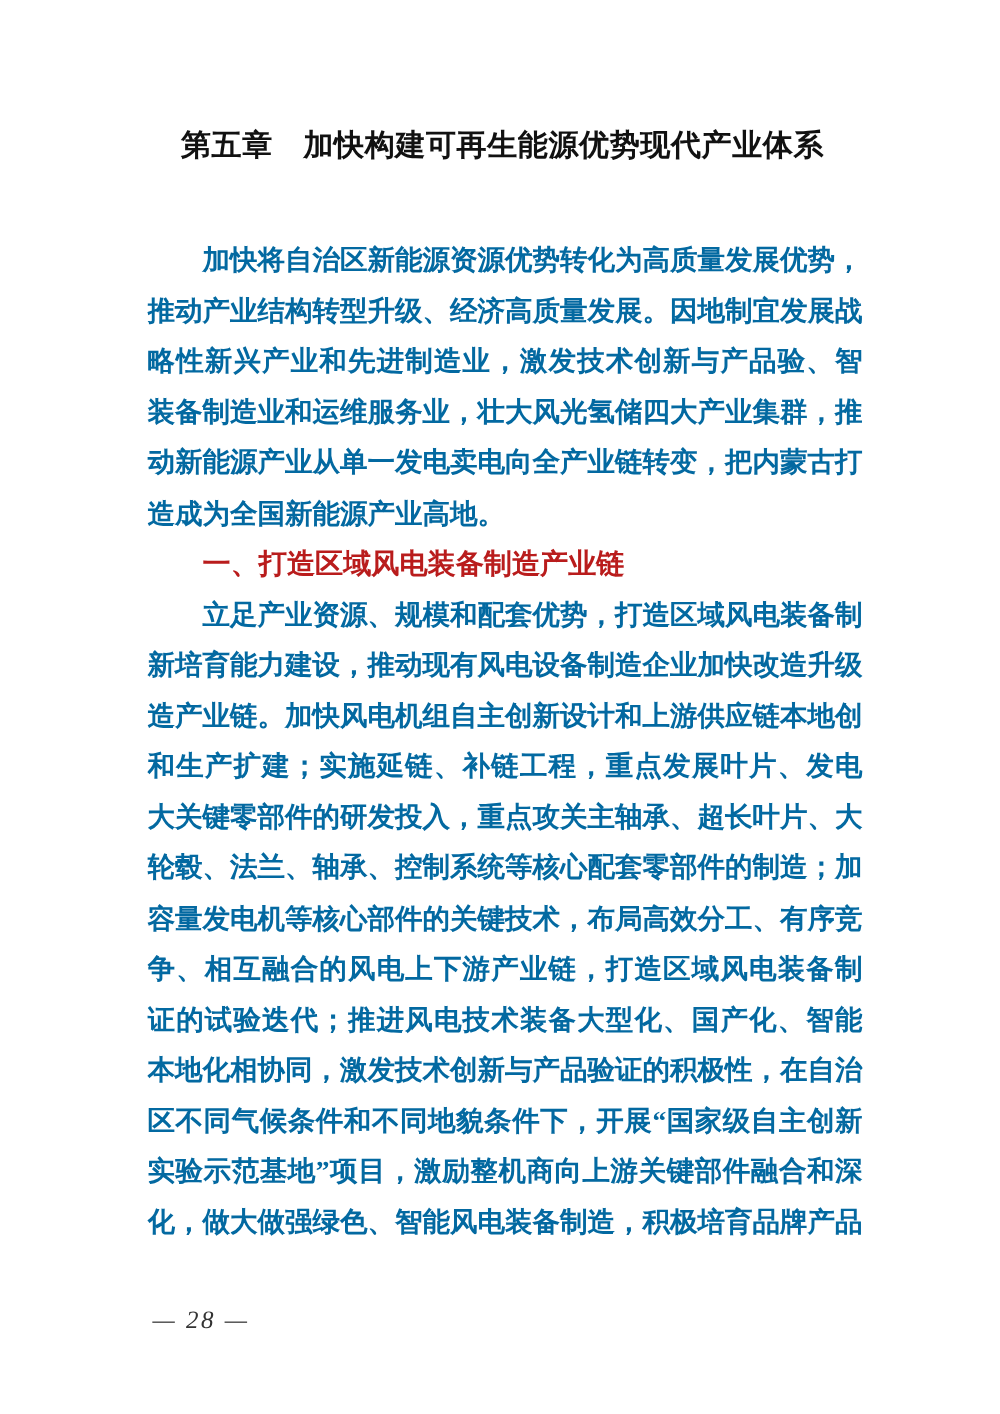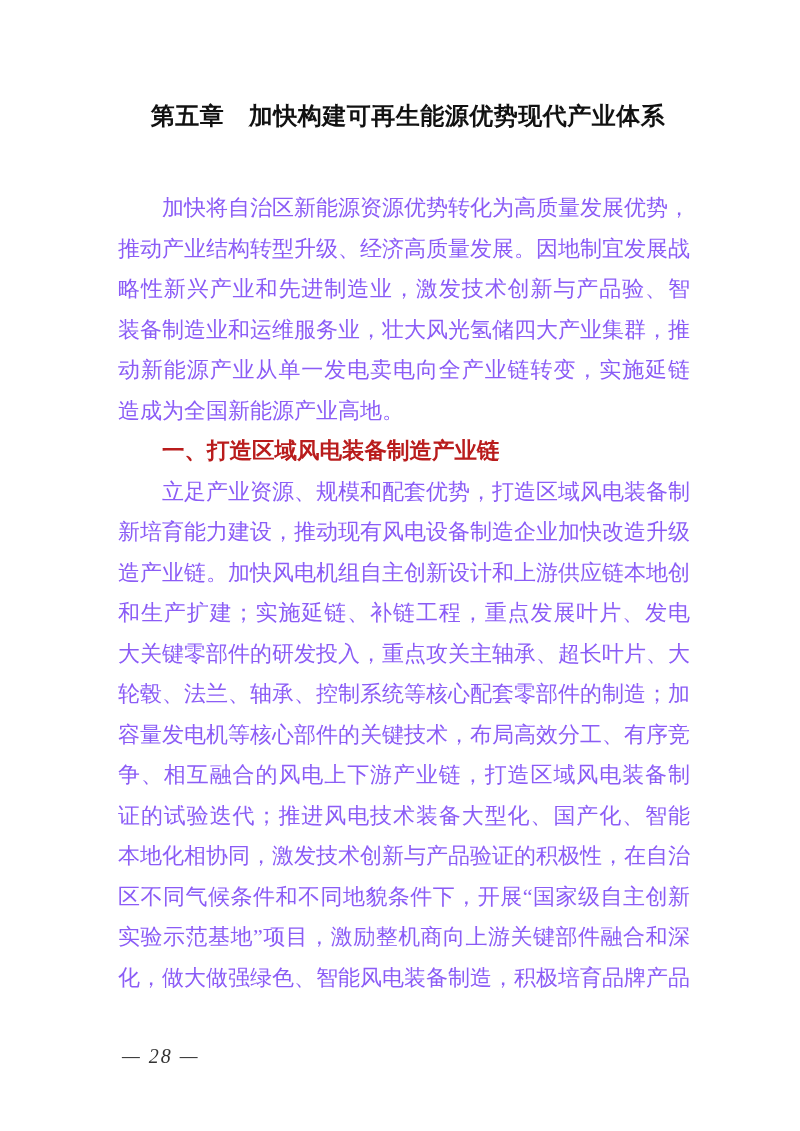--- a/index.html
+++ b/index.html
@@ -12,45 +12,46 @@
     width: 800px;
     height: 1131px;
     background: #ffffff;
     overflow: hidden;
     font-family: "Liberation Serif", "DejaVu Serif", serif;
     color: #1f1f1f;
   }
   .chapter-title {
     position: absolute;
     top: 100px;
-    left: 120px;
+    left: 114px;
     width: 576px;
     text-align: center;
     font-family: "Liberation Sans", "DejaVu Sans", sans-serif;
     font-weight: bold;
     font-size: 24px;
     letter-spacing: 0.5px;
     color: #111111;
     white-space: nowrap;
   }
   .content {
     position: absolute;
     top: 188px;
     left: 118px;
     width: 572px;
   }
   .line {
     height: 40.5px;
     line-height: 40.5px;
     font-size: 22px;
-    color: #8b5cf6;
+    color: #0369a1;
     text-align: justify;
     text-align-last: justify;
     text-justify: inter-character;
     overflow: hidden;
+    font-weight: bold;
   }
   .line.indent {
     padding-left: 44px;
   }
   .line.para-end {
     text-align-last: left;
   }
   .line.heading {
     font-family: "Liberation Sans", "DejaVu Sans", sans-serif;
     font-weight: bold;
@@ -76,21 +77,21 @@
 <div class="page">
 
   <div class="chapter-title">第五章　加快构建可再生能源优势现代产业体系</div>
 
   <div class="content">
 
     <div class="line indent">加快将自治区新能源资源优势转化为高质量发展优势，</div>
     <div class="line">推动产业结构转型升级、经济高质量发展。因地制宜发展战</div>
     <div class="line">略性新兴产业和先进制造业，激发技术创新与产品验、智</div>
     <div class="line">装备制造业和运维服务业，壮大风光氢储四大产业集群，推</div>
-    <div class="line">动新能源产业从单一发电卖电向全产业链转变，实施延链</div>
+    <div class="line">动新能源产业从单一发电卖电向全产业链转变，把内蒙古打</div>
     <div class="line para-end">造成为全国新能源产业高地。</div>
 
     <div class="line heading">一、打造区域风电装备制造产业链</div>
 
     <div class="line indent">立足产业资源、规模和配套优势，打造区域风电装备制</div>
     <div class="line">新培育能力建设，推动现有风电设备制造企业加快改造升级</div>
     <div class="line">造产业链。加快风电机组自主创新设计和上游供应链本地创</div>
     <div class="line">和生产扩建；实施延链、补链工程，重点发展叶片、发电机、</div>
     <div class="line">大关键零部件的研发投入，重点攻关主轴承、超长叶片、大</div>
     <div class="line">轮毂、法兰、轴承、控制系统等核心配套零部件的制造；加</div>

